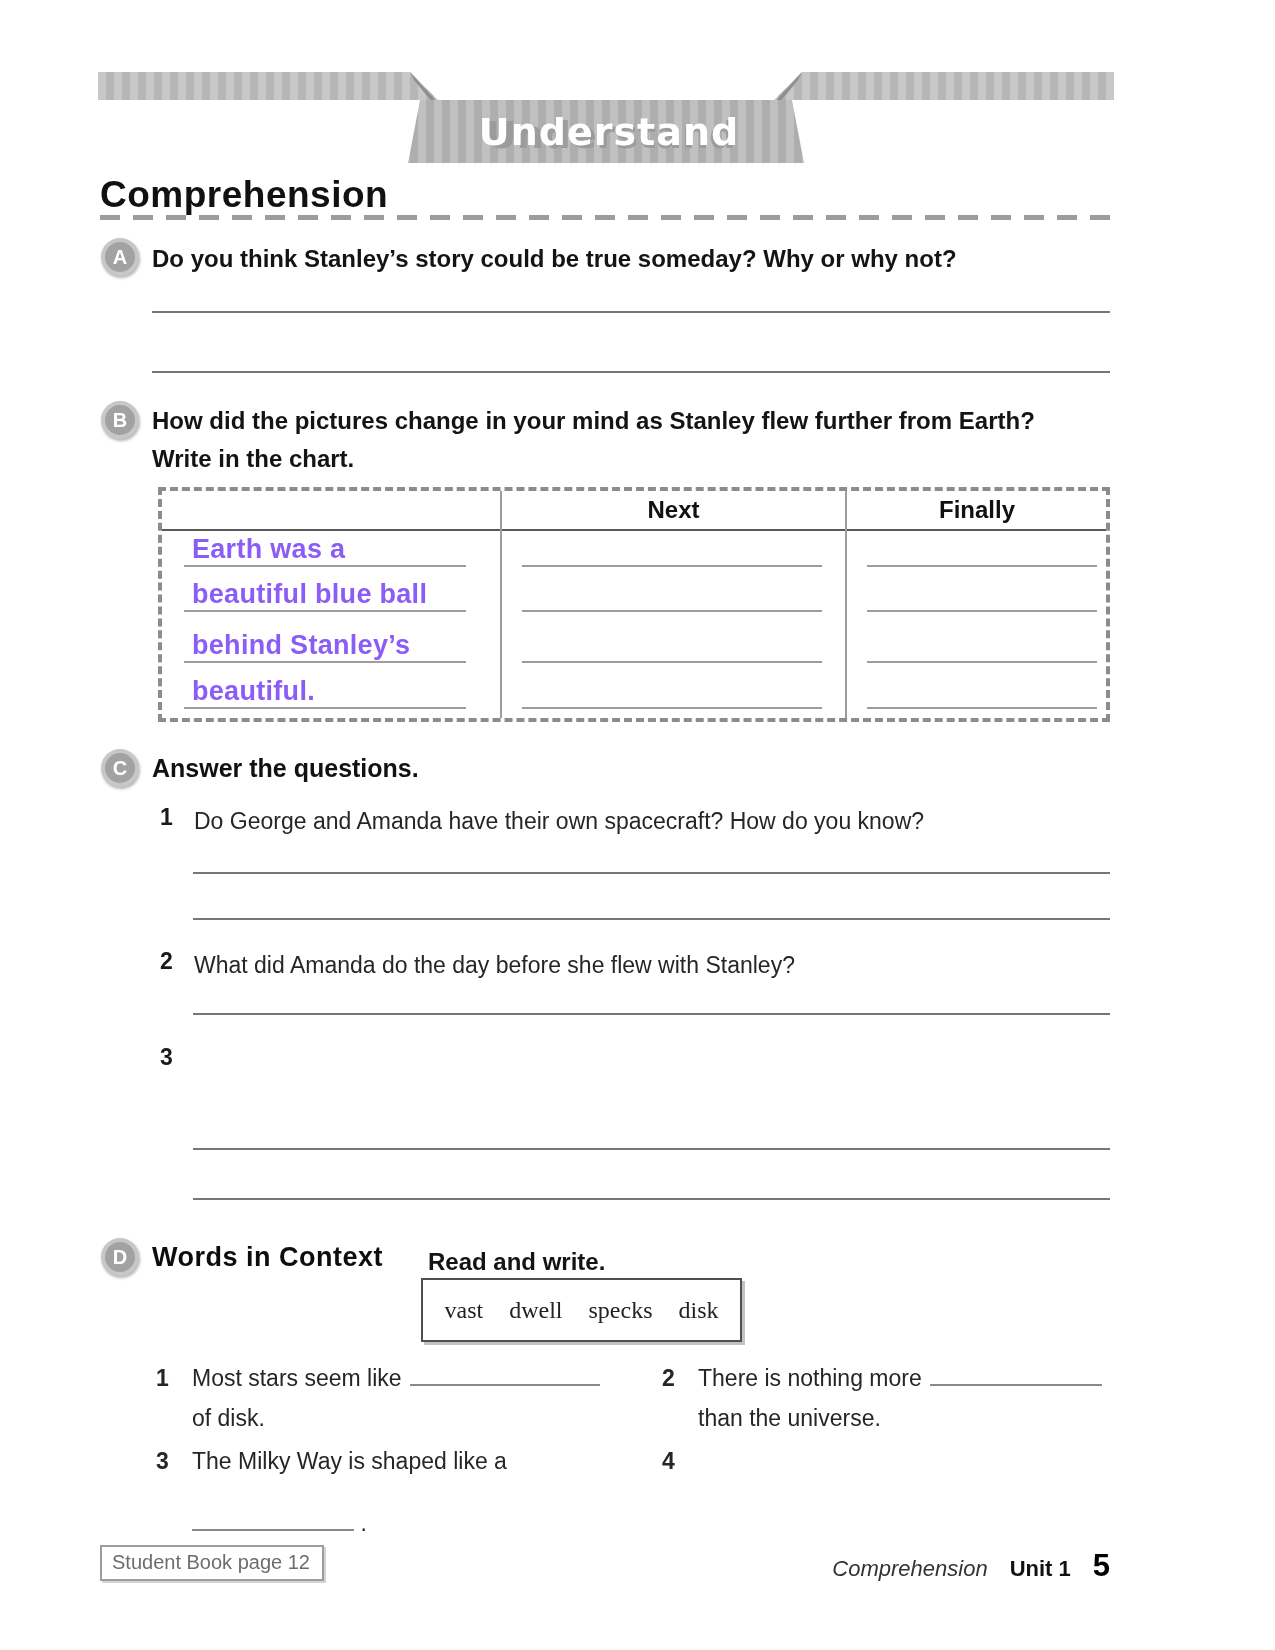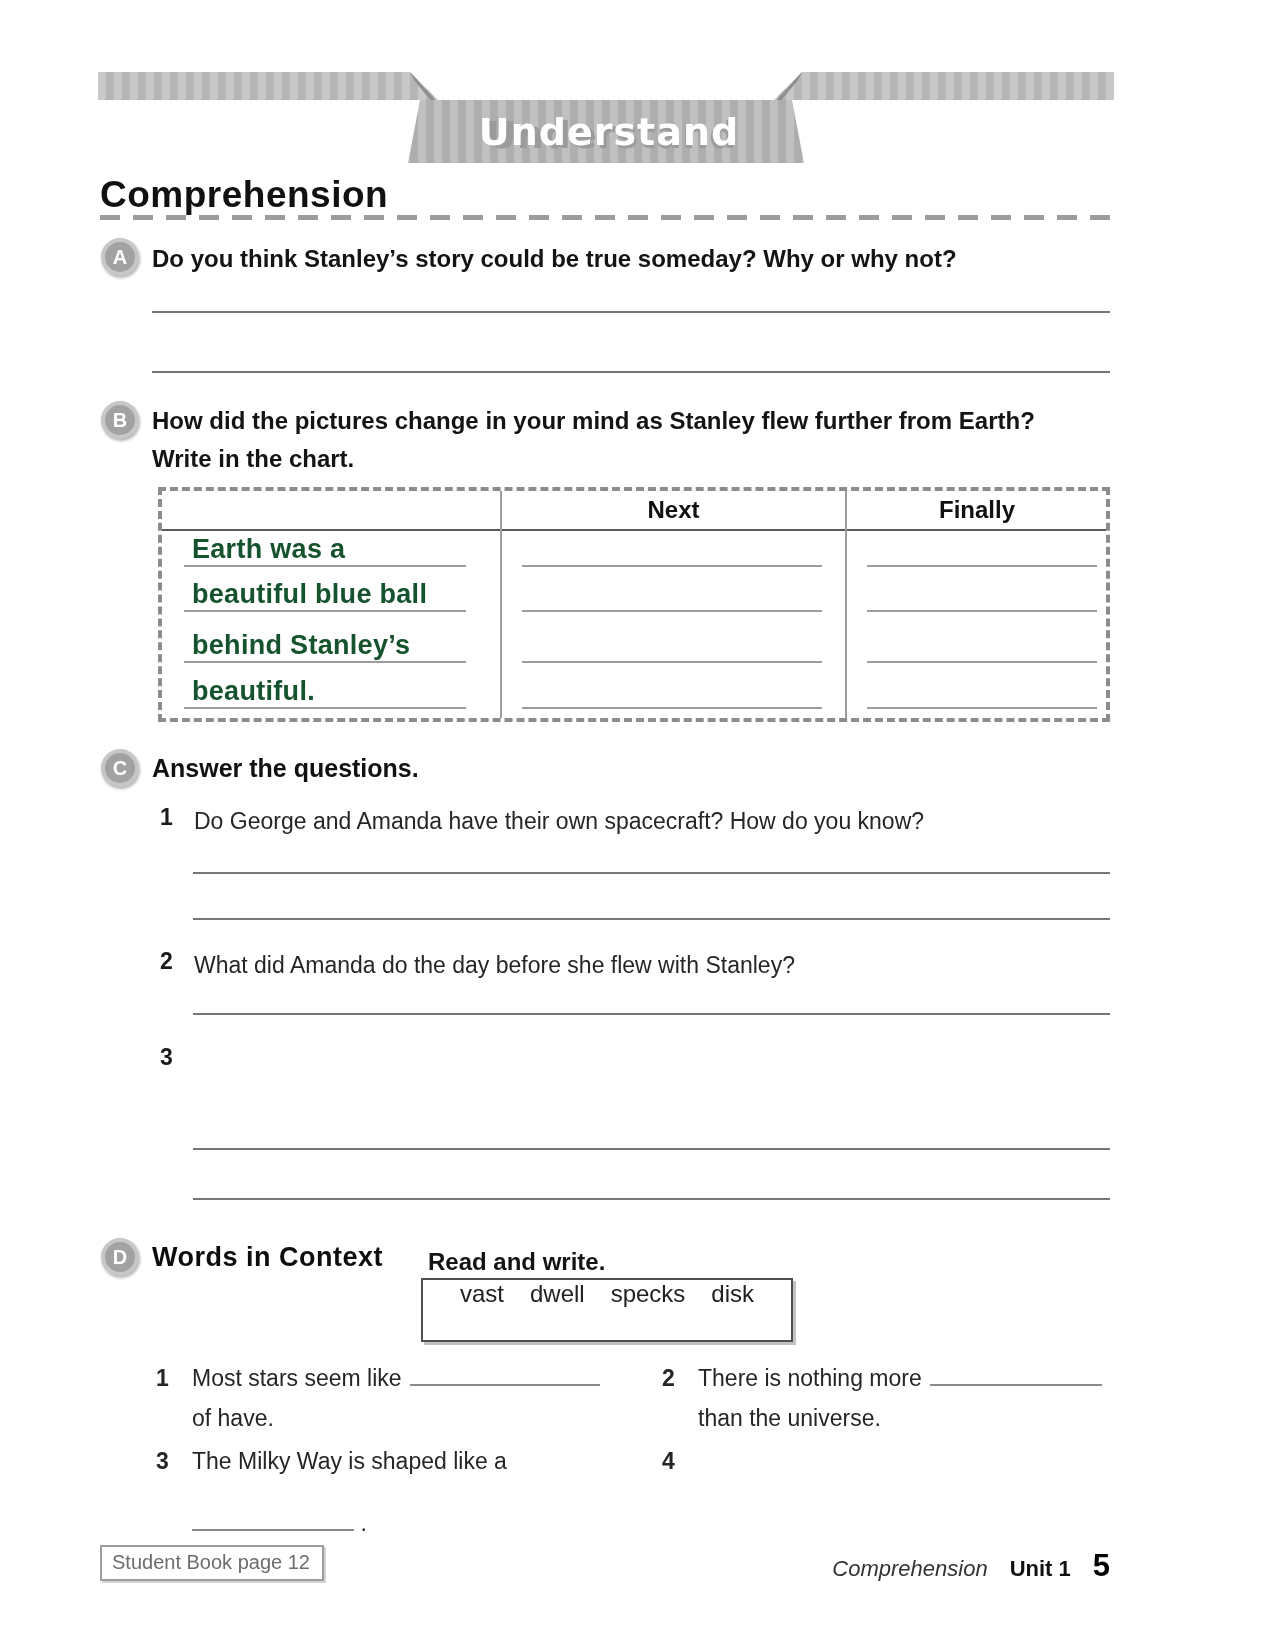--- a/index.html
+++ b/index.html
@@ -28,26 +28,26 @@
   .num{font-weight:bold;font-size:23px;color:#1a1a1a;}
   
   .wline{height:0;border-top:2px solid #767676;}
   .cellline{height:0;border-top:2px solid #9d9d9d;}
   .blank{display:inline-block;height:1em;border-bottom:2px solid #8a8a8a;vertical-align:baseline;}
   
   #chart{left:158px;top:487px;width:952px;height:235px;border:4px dashed #8c8c8c;box-sizing:border-box;background:#fff;}
   #chart .hrow{position:absolute;left:0;top:0;width:100%;height:38px;border-bottom:2px solid #5a5a5a;}
   #chart .hcell{position:absolute;top:5px;font-size:24px;font-weight:bold;text-align:center;color:#111;}
   #chart .vdiv{position:absolute;top:0;bottom:0;width:0;border-left:2px solid #9d9d9d;}
-  .sample{position:absolute;font-size:27px;font-weight:bold;color:#14532d;letter-spacing:.3px;}
+  .sample{position:absolute;font-size:27px;font-weight:bold;color:#8b5cf6;letter-spacing:.3px;}
   
   #wordbox{
-    left:421px;top:1278px;width:372px;height:64px;border:2px solid #4f4f4f;background:#fff;
-    box-shadow:3px 3px 0 #c2c2c2;display:flex;justify-content:center;gap:26px;
-    box-sizing:border-box;font-size:24px;color:#222;
+    left:421px;top:1278px;width:321px;height:64px;border:2px solid #4f4f4f;background:#fff;
+    box-shadow:3px 3px 0 #c2c2c2;display:flex;align-items:center;justify-content:center;gap:26px;
+    box-sizing:border-box;font-size:24px;color:#222;font-family:Liberation Serif, serif;
   }
   
   .fitem{display:flex;font-size:23px;color:#262626;line-height:40px;}
   .fitem .inum{width:36px;flex:none;font-weight:bold;}
   
   #bookref{
     left:100px;top:1545px;border:2px solid #9d9d9d;box-shadow:2px 2px 0 #d4d4d4;
     padding:4px 12px 5px 10px;font-size:20px;color:#6d6d6d;background:#fff;
   }
   #footright{right:165px;top:1548px;display:flex;align-items:baseline;gap:22px;}
@@ -148,21 +148,21 @@
   <div id="wordbox" class="abs">
     <span>vast</span>
     <span>dwell</span>
     <span>specks</span>
     <span>disk</span>
   </div>
 
   <div class="abs fitem" style="left:156px;top:1358px;width:480px;">
     <span class="inum">1</span>
     <span><span>Most stars seem like</span><span class="blank" style="width:190px;margin-left:8px;"></span><br>
-      <span>of have.</span></span>
+      <span>of disk.</span></span>
   </div>
 
   <div class="abs fitem" style="left:662px;top:1358px;width:480px;">
     <span class="inum">2</span>
     <span><span>There is nothing more</span><span class="blank" style="width:172px;margin-left:8px;"></span><br>
       <span>than the universe.</span></span>
   </div>
 
   <div class="abs fitem" style="left:156px;top:1441px;width:480px;">
     <span class="inum">3</span>

